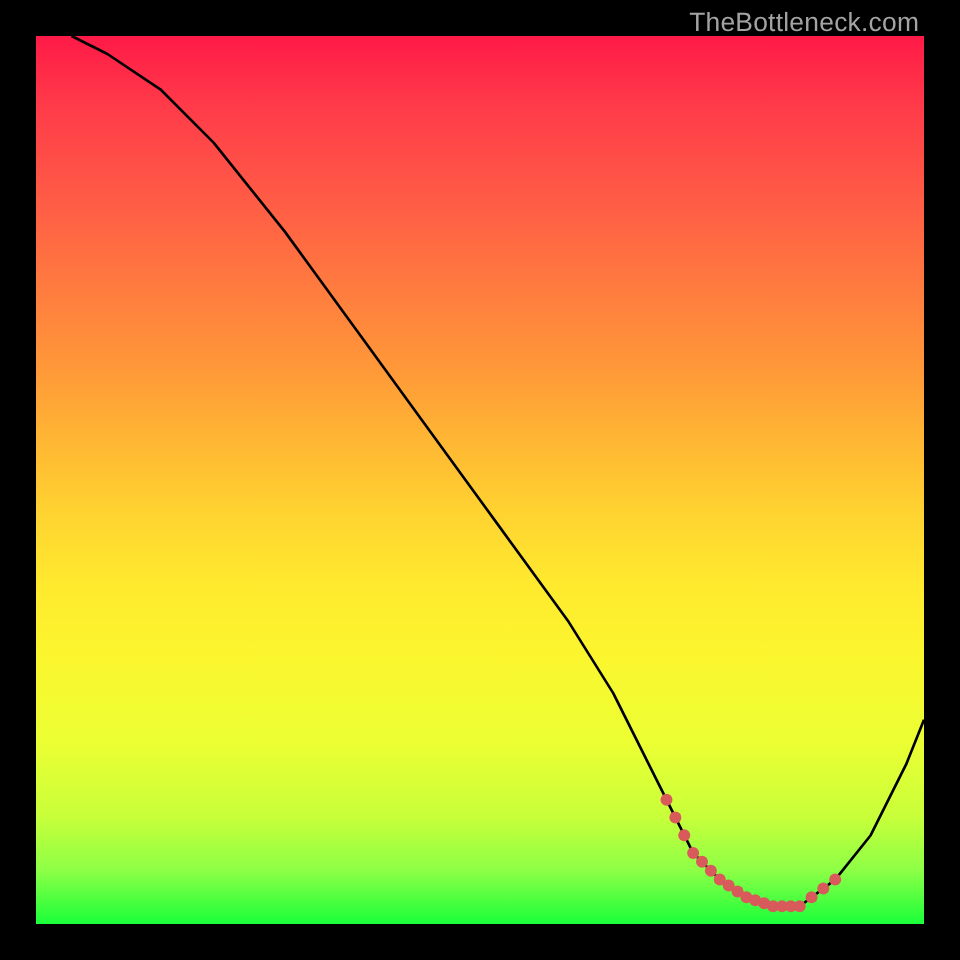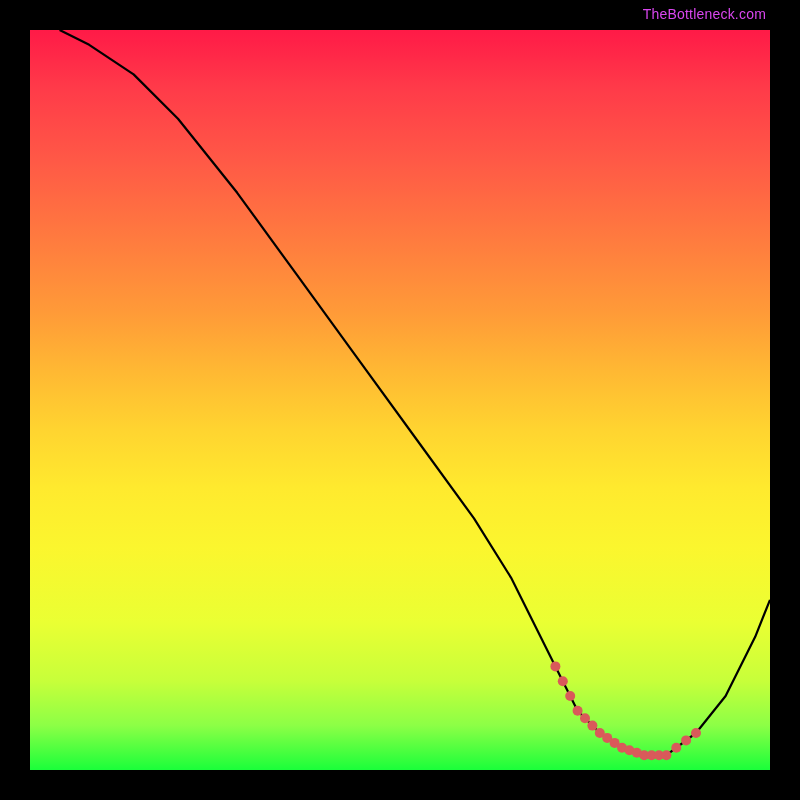--- a/index.html
+++ b/index.html
@@ -38,22 +38,22 @@
       #eaff33 80%,
       #c7ff3a 88%,
       #8cff46 94%,
       #1aff3a 100%
     );
   }
   .attribution {
     position: absolute;
     top: 6px;
     right: 34px;
-    color: #d946ef;
-    font-size: 14px;
+    color: #a3a3a3;
+    font-size: 22px;
     font-weight: 400;
     letter-spacing: 0.2px;
     user-select: none;
   }
   svg.overlay {
     position: absolute;
     left: 0;
     top: 0;
     width: 740px;
     height: 740px;

